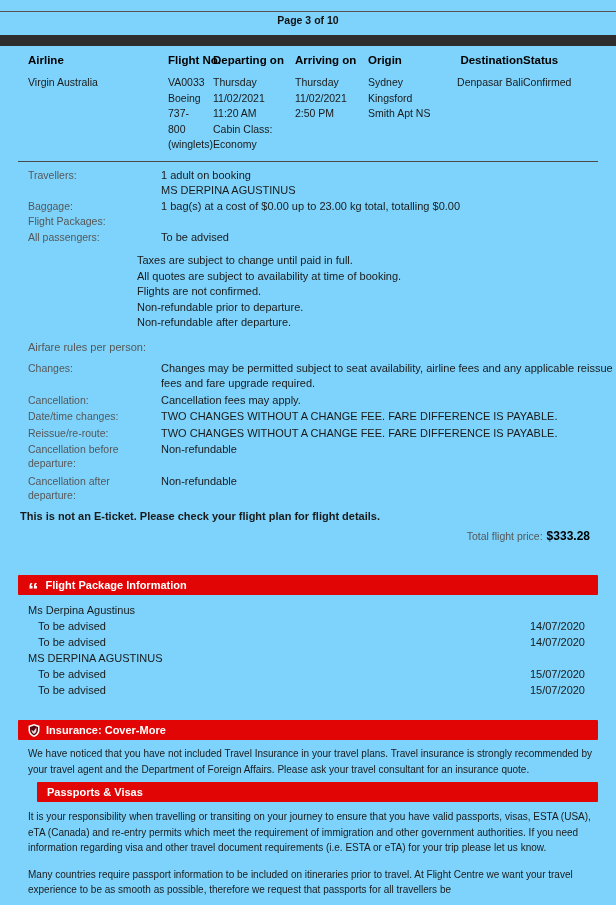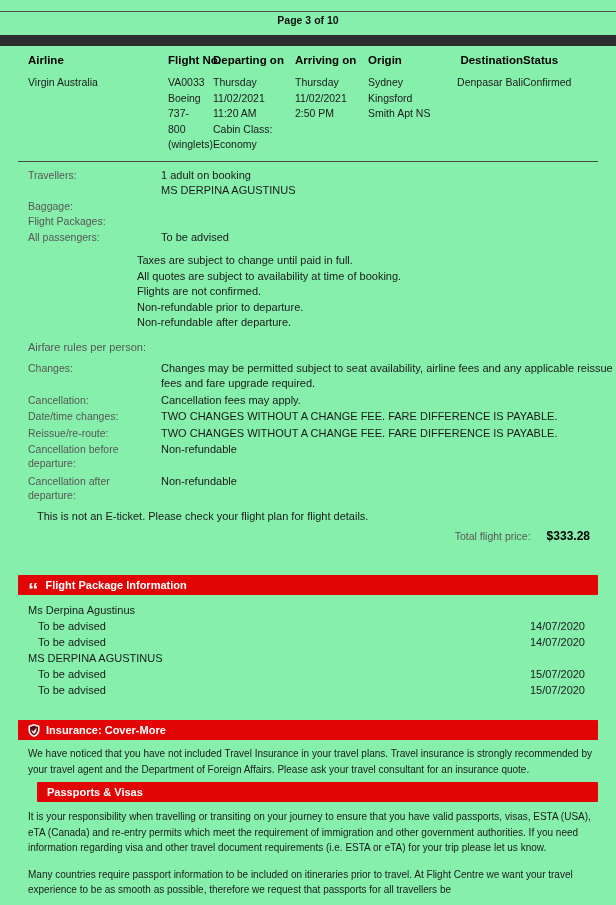--- a/index.html
+++ b/index.html
@@ -1,21 +1,21 @@
 <!DOCTYPE html>
 <html style="--accent-red: #e10505; --top-bar: #2e2e2e; --label-gray: #575757;"><head>
 <meta charset="utf-8">
 <style>
   * { margin:0; padding:0; box-sizing:border-box; }
   html,body { background:#fff; }
   .page {
     position:relative;
     width:616px; height:905px;
     overflow:hidden;
-    background:#86efac;
+    background:#7dd3fc;
     font-family:"Liberation Sans", sans-serif;
     color:#1a1a1a;
   }
   
   .page-header { margin-top:11px; border-top:1px solid #555; }
   .page-header .ph-text {
     text-align:center; font-size:10.5px; font-weight:700; color:#111;
     padding-top:2px;
   }
   .top-bar { height:11px; background:var(--top-bar,#2e2e2e); margin-top:9px; }
@@ -40,24 +40,24 @@
     white-space:pre-line;
   }
   .kv-value { font-size:11px; line-height:15.5px; color:#1a1a1a; white-space:pre-line; width:455px; }
   .rules .kv-label { line-height:13.5px; padding-top:1px; }
   .rules .kv-row { margin-bottom:1px; }
   .rules .kv-row.spaced { margin-top:4px; }
 
   .notes { margin:8px 0 0 137px; font-size:11px; line-height:15.5px; white-space:pre-line; }
   .airfare-heading { margin:10px 0 8px 28px; color:var(--label-gray,#575757); font-size:11px; }
 
-  .eticket-note { margin:8px 0 0 37px; font-size:11px; color:#1a1a1a; }
+  .eticket-note { margin:8px 0 0 20px; font-size:11px; color:#1a1a1a;font-weight:bold; }
 
   .total-row { display:flex; justify-content:flex-end; align-items:baseline; margin:7px 26px 0 0; }
-  .total-label { color:var(--label-gray,#575757); font-size:10.5px; margin-right:16px; }
+  .total-label { color:var(--label-gray,#575757); font-size:10.5px; margin-right:4px; }
   .total-value { color:#000; font-size:12px; font-weight:700; }
 
   
   .banner {
     margin:0 18px; height:20px; background:var(--accent-red,#e20000);
     display:flex; align-items:center; padding:0 10px;
     border-radius:1px;
   }
   .banner-title { color:#fff; font-size:11px; font-weight:700; }
   .quote-glyph {
@@ -128,20 +128,21 @@
   <hr class="divider">
 
   <div class="kv-section">
     <div class="kv-row">
       <div class="kv-label">Travellers:</div>
       <div class="kv-value">1 adult on booking
 MS DERPINA AGUSTINUS</div>
     </div>
     <div class="kv-row">
       <div class="kv-label">Baggage:</div>
+      <div class="kv-value">1 bag(s) at a cost of $0.00 up to 23.00 kg total, totalling $0.00</div>
     </div>
     <div class="kv-row">
       <div class="kv-label">Flight Packages:</div>
       <div class="kv-value"></div>
     </div>
     <div class="kv-row">
       <div class="kv-label">All passengers:</div>
       <div class="kv-value">To be advised</div>
     </div>
   </div>

